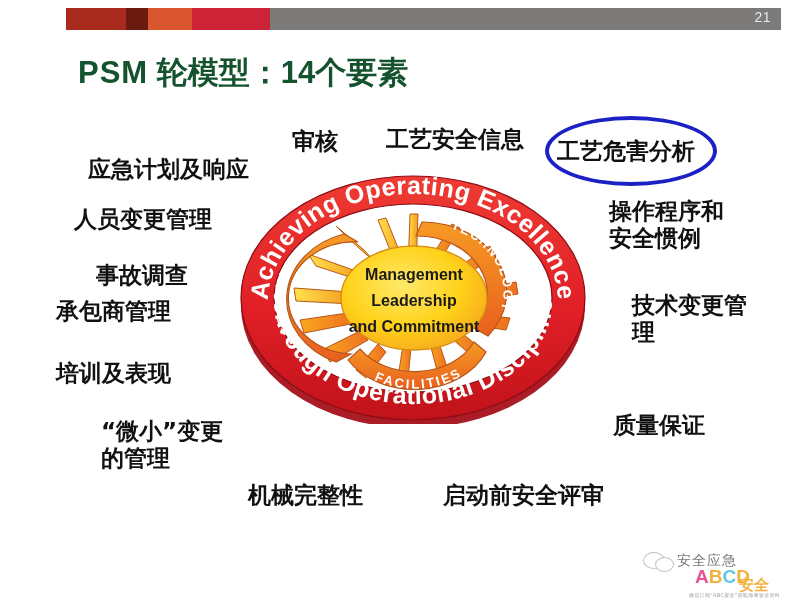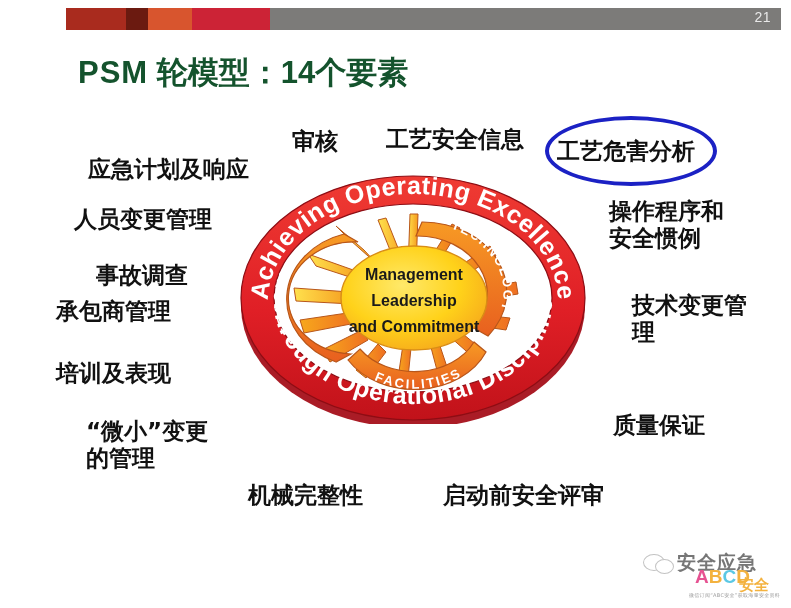--- a/index.html
+++ b/index.html
@@ -40,21 +40,21 @@
   
   .wheel{position:absolute;left:238px;top:166px;width:350px;height:258px;}
   .wheel svg{display:block;width:100%;height:100%;}
 
   
   .watermark{position:absolute;right:8px;bottom:4px;width:140px;height:54px;opacity:.85;}
   .wm-row{display:flex;align-items:center;gap:4px;}
   .wm-chat{width:30px;height:22px;position:relative;flex:none;}
   .wm-chat .b1{position:absolute;left:0;top:2px;width:20px;height:15px;border:1.6px solid #b9b9b9;border-radius:50%;}
   .wm-chat .b2{position:absolute;left:12px;top:7px;width:17px;height:13px;border:1.6px solid #b9b9b9;border-radius:50%;background:#fff;}
-  .wm-text{font-size:19px;font-weight:bold;color:#5f5f5f;letter-spacing:1px;
+  .wm-text{font-size:14px;font-weight:normal;color:#5f5f5f;letter-spacing:1px;
      font-family:"DejaVu Sans",sans-serif;position:relative;}
   .wm-abc{position:absolute;left:52px;top:16px;font-size:19px;font-weight:bold;letter-spacing:0;text-align:right;}
   .wm-abc .a{color:#e2357f;}
   .wm-abc .b{color:#f2a51e;}
   .wm-abc .c{color:#3fbfe0;}
   .wm-abc .d{color:#f2a51e;}
   .wm-sub{position:absolute;left:46px;top:42px;font-size:5px;color:#8a8a8a;letter-spacing:.3px;
      font-family:"DejaVu Sans",sans-serif;white-space:nowrap;}
   .wm-cn2{position:absolute;left:96px;top:26px;font-size:15px;font-weight:bold;color:#f2a51e;}
 </style>
@@ -168,21 +168,21 @@
     </svg>
   </div>
 
   <div class="highlight-ellipse"></div>
 
   <div class="lbl" style="left:88px;top:156px;">应急计划及响应</div>
   <div class="lbl" style="left:74px;top:206px;">人员变更管理</div>
   <div class="lbl" style="left:96px;top:262px;">事故调查</div>
   <div class="lbl" style="left:56px;top:298px;">承包商管理</div>
   <div class="lbl" style="left:56px;top:360px;">培训及表现</div>
-  <div class="lbl" style="left:86px;top:418px;">“微小”变更
+  <div class="lbl" style="left:101px;top:418px;">“微小”变更
 的管理</div>
 
   <div class="lbl" style="left:292px;top:128px;">审核</div>
   <div class="lbl" style="left:386px;top:126px;">工艺安全信息</div>
   <div class="lbl" style="left:557px;top:138px;">工艺危害分析</div>
 
   <div class="lbl" style="left:609px;top:198px;">操作程序和
 安全惯例</div>
   <div class="lbl" style="left:632px;top:292px;">技术变更管
 理</div>

